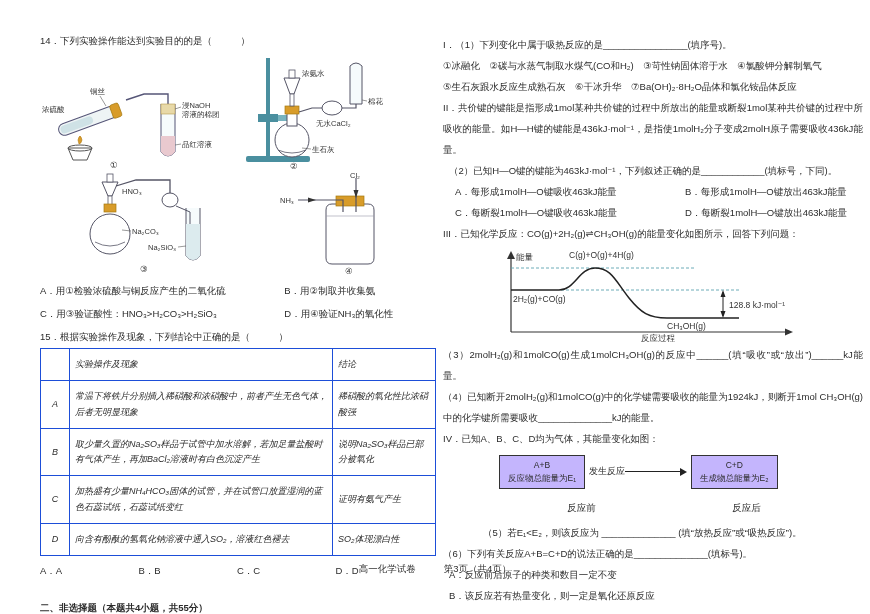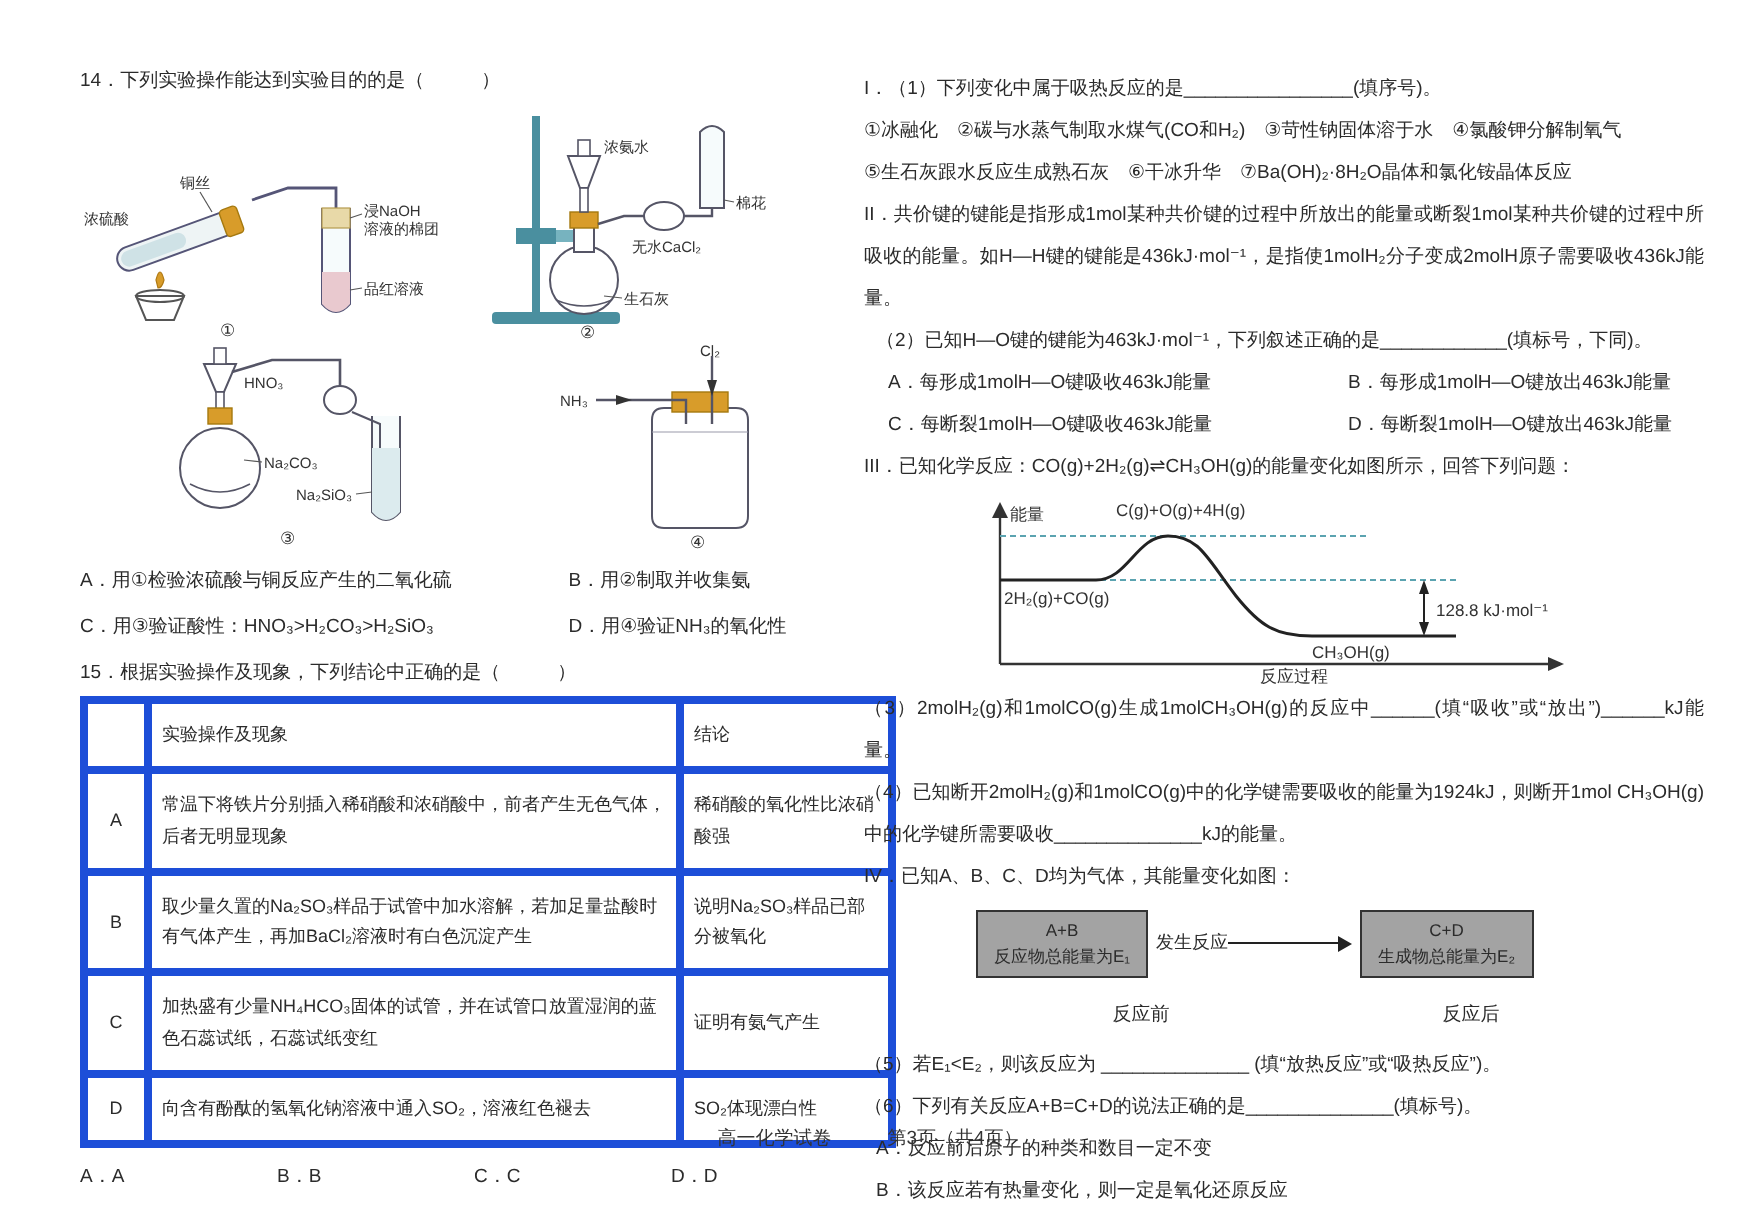--- a/index.html
+++ b/index.html
@@ -2,43 +2,43 @@
 <html><head>
 <meta charset="utf-8">
 <style>
   html,body{margin:0;padding:0;}
   body{
     width:870px;height:614px;background:#f3f3f2;position:relative;overflow:hidden;
     font-family:"Liberation Sans","DejaVu Sans",sans-serif;color:#2b2b2b;
   }
   .page{position:absolute;inset:0;background:#ffffff;}
   .col-left{position:absolute;left:40px;top:34px;width:394px;font-size:9.5px;line-height:1.5;}
-  .col-right{position:absolute;left:432px;top:34px;width:420px;font-size:9.5px;line-height:21px;text-align:justify;}
+  .col-right{position:absolute;left:443px;top:34px;width:420px;font-size:9.5px;line-height:21px;text-align:justify;}
   p{margin:0;}
   .q-title{margin-bottom:4px;}
   .fig-block{display:block;margin:2px 0 0 0;}
   .opt-row{display:flex;margin-top:8px;}
   .opt-row .opt-a{flex:1 1 62%;}
   .opt-row .opt-b{flex:1 1 38%;}
   table.result-table{border-collapse:collapse;width:392px;margin-top:4px;table-layout:fixed;font-size:9px;line-height:1.7;}
-  table.result-table td{border:4px solid #1d4ed8;padding:8px 5px;vertical-align:middle;}
+  table.result-table td{border:1px solid #1d4ed8;padding:8px 5px;vertical-align:middle;font-style:italic;}
   td.cell-label{width:18px;text-align:center;}
   td.cell-op{width:252px;}
   td.cell-conc{width:92px;}
   .ans-row{display:flex;margin-top:8px;}
   .ans-row span{flex:1;}
   .sec-title{font-weight:bold;margin-top:22px;}
   .q16{margin-top:10px;}
   .indent1{text-indent:6px;}
   .opt2-row{display:flex;gap:40px;}
   .opt2-row span{flex:1;padding-left:12px;}
   .energy-fig{margin:2px 0 2px 48px;display:block;}
   .box-fig{margin:6px 0 0 56px;width:330px;}
   .box-fig-row{display:flex;align-items:center;}
-  .rx-box{border:1px solid #333;padding:3px 8px;text-align:center;font-size:8.5px;line-height:1.5;background:#a3a3a3;}
+  .rx-box{border:1px solid #333;padding:3px 8px;text-align:center;font-size:8.5px;line-height:1.5;background:#c4b5fd;}
   .rx-box .bl{display:block;}
   .arrow-wrap{display:flex;flex-direction:row;align-items:center;margin:0 4px;min-width:62px;}
   .arrow-label{font-size:9px;line-height:1.2;}
   .arrow-shaft{width:62px;height:8px;position:relative;}
   .arrow-shaft::before{content:"";position:absolute;left:0;top:3px;width:56px;height:1px;background:#222;}
   .arrow-shaft::after{content:"";position:absolute;right:0;top:0;width:0;height:0;border-left:7px solid #222;border-top:4px solid transparent;border-bottom:4px solid transparent;}
   .caption-row{display:flex;margin-top:8px;}
   .caption-row span{flex:1;text-align:center;font-size:9.5px;}
   .footer{position:absolute;left:0;right:0;bottom:38px;text-align:center;font-size:9.5px;color:#333;}
   .footer span{margin:0 14px;}
@@ -270,21 +270,21 @@
           <span class="bl">C+D</span>
           <span class="bl">生成物总能量为E₂</span>
         </div>
       </div>
       <div class="caption-row">
         <span>反应前</span>
         <span>反应后</span>
       </div>
     </div>
 
-    <p style="margin-top:4px;">（5）若E₁&lt;E₂，则该反应为 ______________ (填“放热反应”或“吸热反应”)。</p>
+    <p style="margin-top:4px;margin-left:40px;">（5）若E₁&lt;E₂，则该反应为 ______________ (填“放热反应”或“吸热反应”)。</p>
     <p>（6）下列有关反应A+B=C+D的说法正确的是______________(填标号)。</p>
     <p class="indent1">A．反应前后原子的种类和数目一定不变</p>
     <p class="indent1">B．该反应若有热量变化，则一定是氧化还原反应</p>
   </div>
 
   <div class="footer">
     <span>高一化学试卷</span><span>第3页（共4页）</span>
   </div>
 </div>
 

